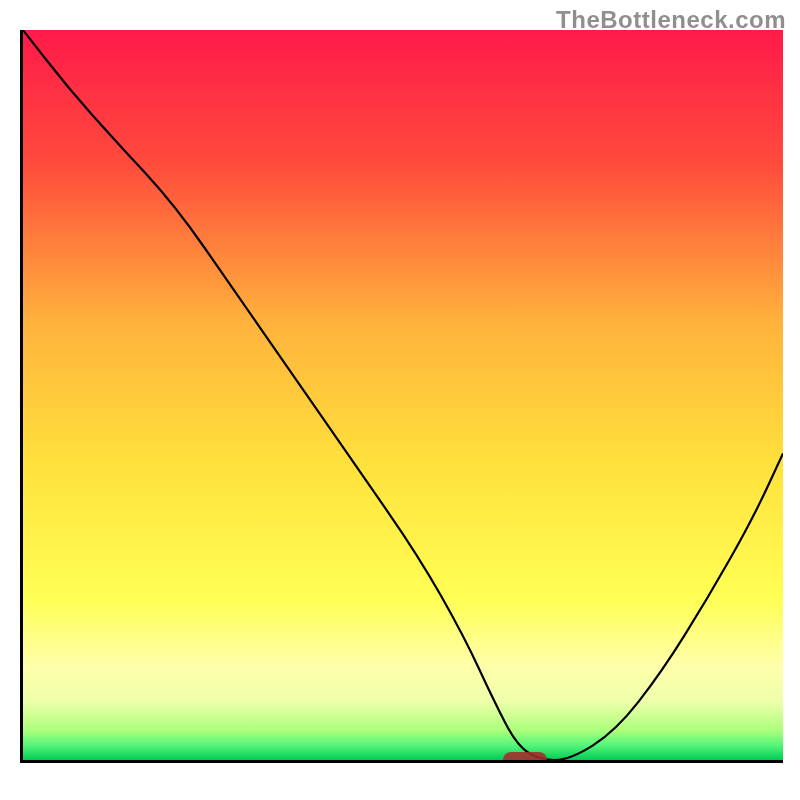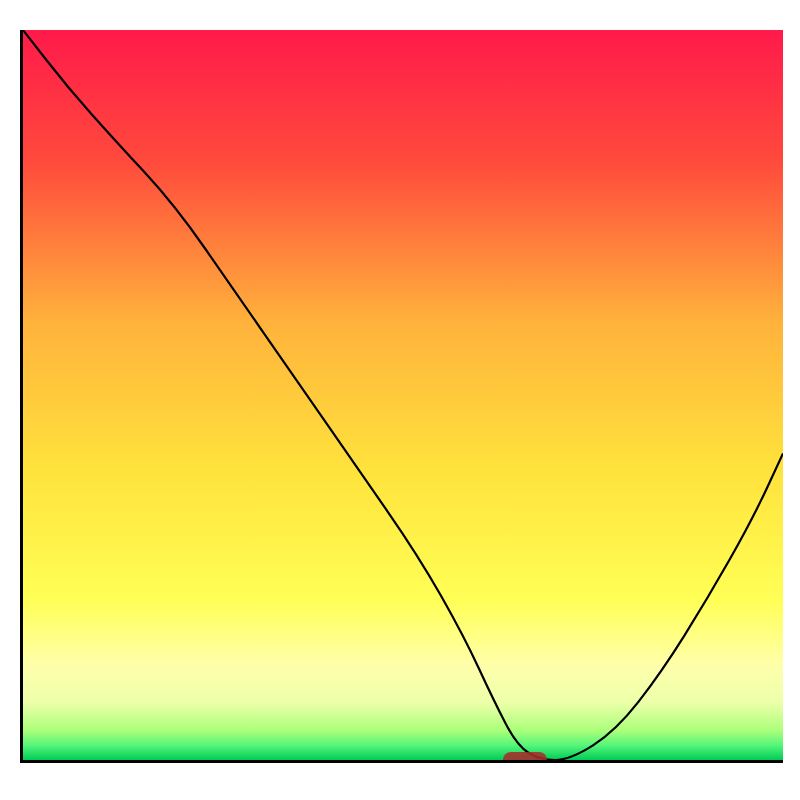--- a/index.html
+++ b/index.html
@@ -61,20 +61,21 @@
     font-size: 24px;
     font-weight: 600;
     color: #8f8f8f;
     letter-spacing: 0.5px;
   }
 </style>
 </head>
 <body>
 
 <div class="stage">
+  <div class="watermark">TheBottleneck.com</div>
 
   <div class="plot-area">
 
     <svg class="plot-gradient" viewBox="0 0 100 100" preserveAspectRatio="none">
       <defs>
         <linearGradient id="bg" x1="0" y1="0" x2="0" y2="1">
             <stop offset="0%" stop-color="#ff1a4a"></stop>
             <stop offset="18%" stop-color="#ff4a3c"></stop>
             <stop offset="40%" stop-color="#ffb23c"></stop>
             <stop offset="60%" stop-color="#ffe23c"></stop>

